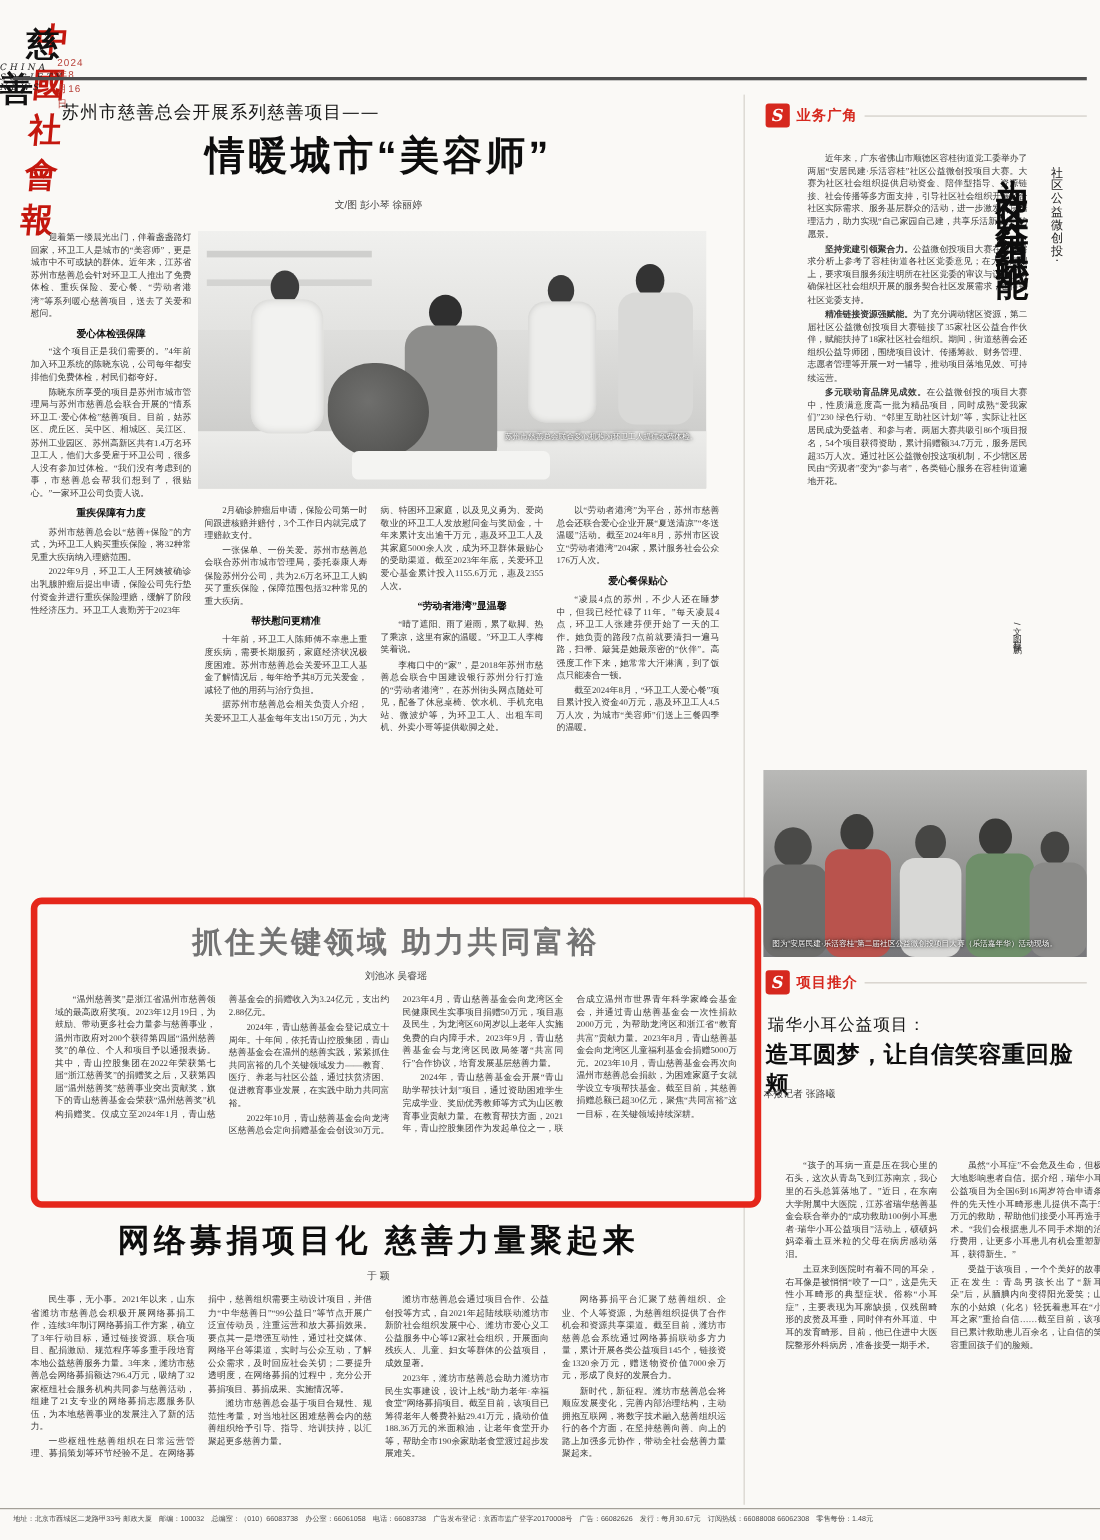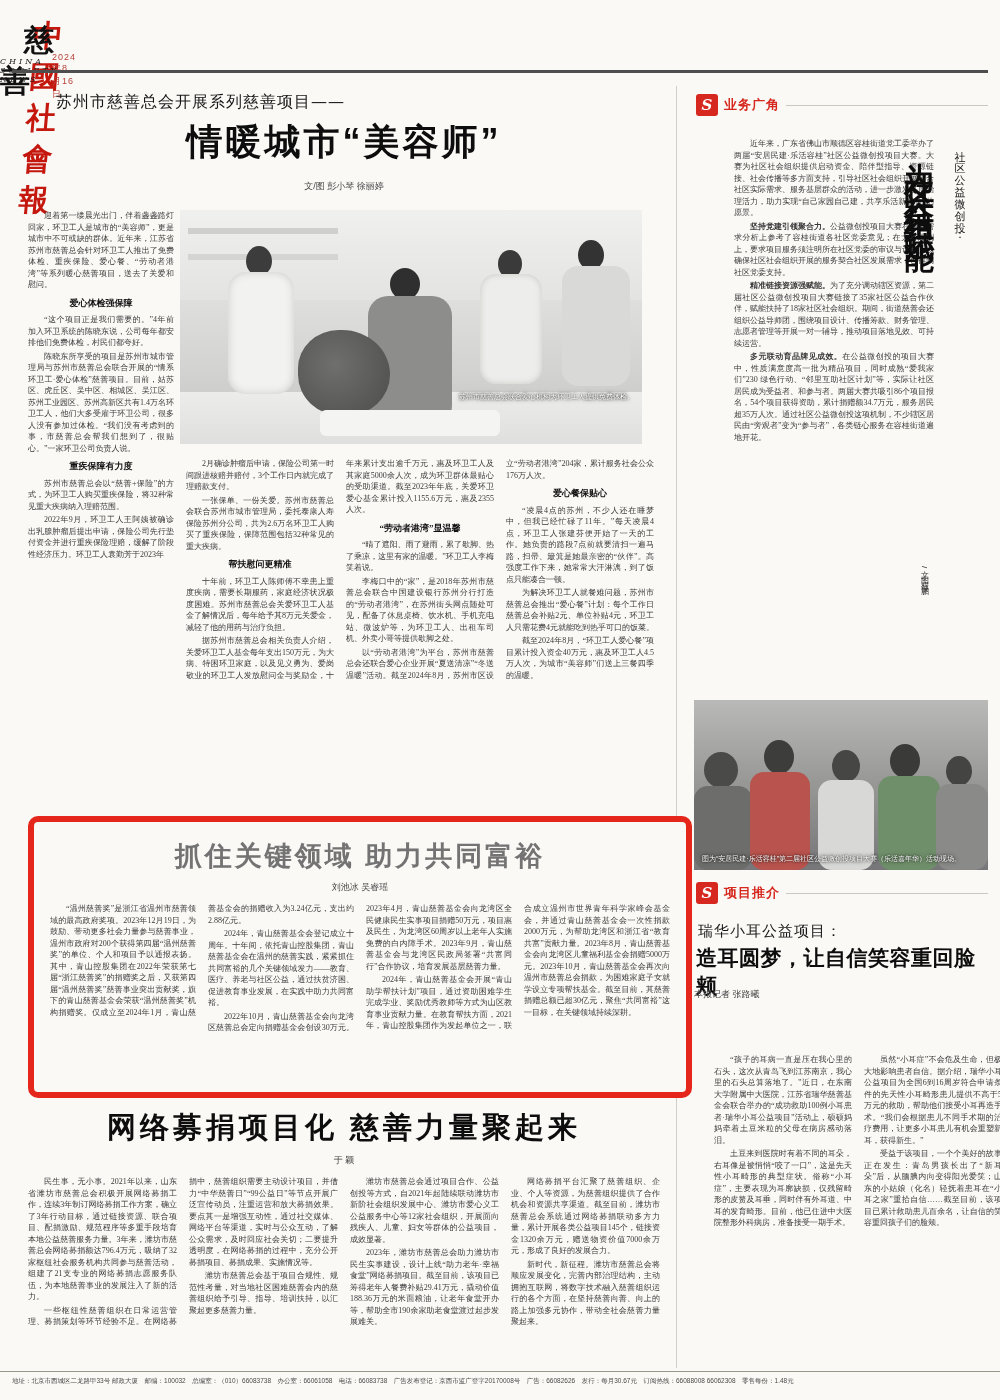--- a/index.html
+++ b/index.html
@@ -109,21 +109,20 @@
         <p class="para">一张保单、一份关爱。苏州市慈善总会联合苏州市城市管理局，委托泰康人寿保险苏州分公司，共为2.6万名环卫工人购买了重疾保险，保障范围包括32种常见的重大疾病。</p>
         <div class="subhead">帮扶慰问更精准</div>
         <p class="para">十年前，环卫工人陈师傅不幸患上重度疾病，需要长期服药，家庭经济状况极度困难。苏州市慈善总会关爱环卫工人基金了解情况后，每年给予其8万元关爱金，减轻了他的用药与治疗负担。</p>
         <p class="para">据苏州市慈善总会相关负责人介绍，关爱环卫工人基金每年支出150万元，为大病、特困环卫家庭，以及见义勇为、爱岗敬业的环卫工人发放慰问金与奖励金，十年来累计支出逾千万元，惠及环卫工人及其家庭5000余人次，成为环卫群体最贴心的受助渠道。截至2023年年底，关爱环卫爱心基金累计投入1155.6万元，惠及2355人次。</p>
         <div class="subhead">“劳动者港湾”显温馨</div>
         <p class="para">“晴了遮阳、雨了避雨，累了歇脚、热了乘凉，这里有家的温暖。”环卫工人李梅笑着说。</p>
         <p class="para">李梅口中的“家”，是2018年苏州市慈善总会联合中国建设银行苏州分行打造的“劳动者港湾”，在苏州街头网点随处可见，配备了休息桌椅、饮水机、手机充电站、微波炉等，为环卫工人、出租车司机、外卖小哥等提供歇脚之处。</p>
         <p class="para">以“劳动者港湾”为平台，苏州市慈善总会还联合爱心企业开展“夏送清凉”“冬送温暖”活动。截至2024年8月，苏州市区设立“劳动者港湾”204家，累计服务社会公众176万人次。</p>
         <div class="subhead">爱心餐保贴心</div>
         <p class="para">“凌晨4点的苏州，不少人还在睡梦中，但我已经忙碌了11年。”每天凌晨4点，环卫工人张建芬便开始了一天的工作。她负责的路段7点前就要清扫一遍马路，扫帚、簸箕是她最亲密的“伙伴”。高强度工作下来，她常常大汗淋漓，到了饭点只能凑合一顿。</p>
-        <p class="para">为解决环卫工人就餐难问题，苏州市慈善总会推出“爱心餐”计划：每个工作日慈善总会补贴2元、单位补贴4元，环卫工人只需花费4元就能吃到热乎可口的饭菜。</p>
         <p class="para">截至2024年8月，“环卫工人爱心餐”项目累计投入资金40万元，惠及环卫工人4.5万人次，为城市“美容师”们送上三餐四季的温暖。</p>
       </div>
   </div>
 
   <div class="abs redbox">
     <div class="rb-head">抓住关键领域  助力共同富裕</div>
     <div class="rb-byline">刘池冰 吴睿瑶</div>
     <div class="rb-body bodytext">
         <p class="para">“温州慈善奖”是浙江省温州市慈善领域的最高政府奖项。2023年12月19日，为鼓励、带动更多社会力量参与慈善事业，温州市政府对200个获得第四届“温州慈善奖”的单位、个人和项目予以通报表扬。其中，青山控股集团在2022年荣获第七届“浙江慈善奖”的捐赠奖之后，又获第四届“温州慈善奖”慈善事业突出贡献奖，旗下的青山慈善基金会荣获“温州慈善奖”机构捐赠奖。仅成立至2024年1月，青山慈善基金会的捐赠收入为3.24亿元，支出约2.88亿元。</p>
         <p class="para">2024年，青山慈善基金会登记成立十周年。十年间，依托青山控股集团，青山慈善基金会在温州的慈善实践，紧紧抓住共同富裕的几个关键领域发力——教育、医疗、养老与社区公益，通过扶贫济困、促进教育事业发展，在实践中助力共同富裕。</p>

